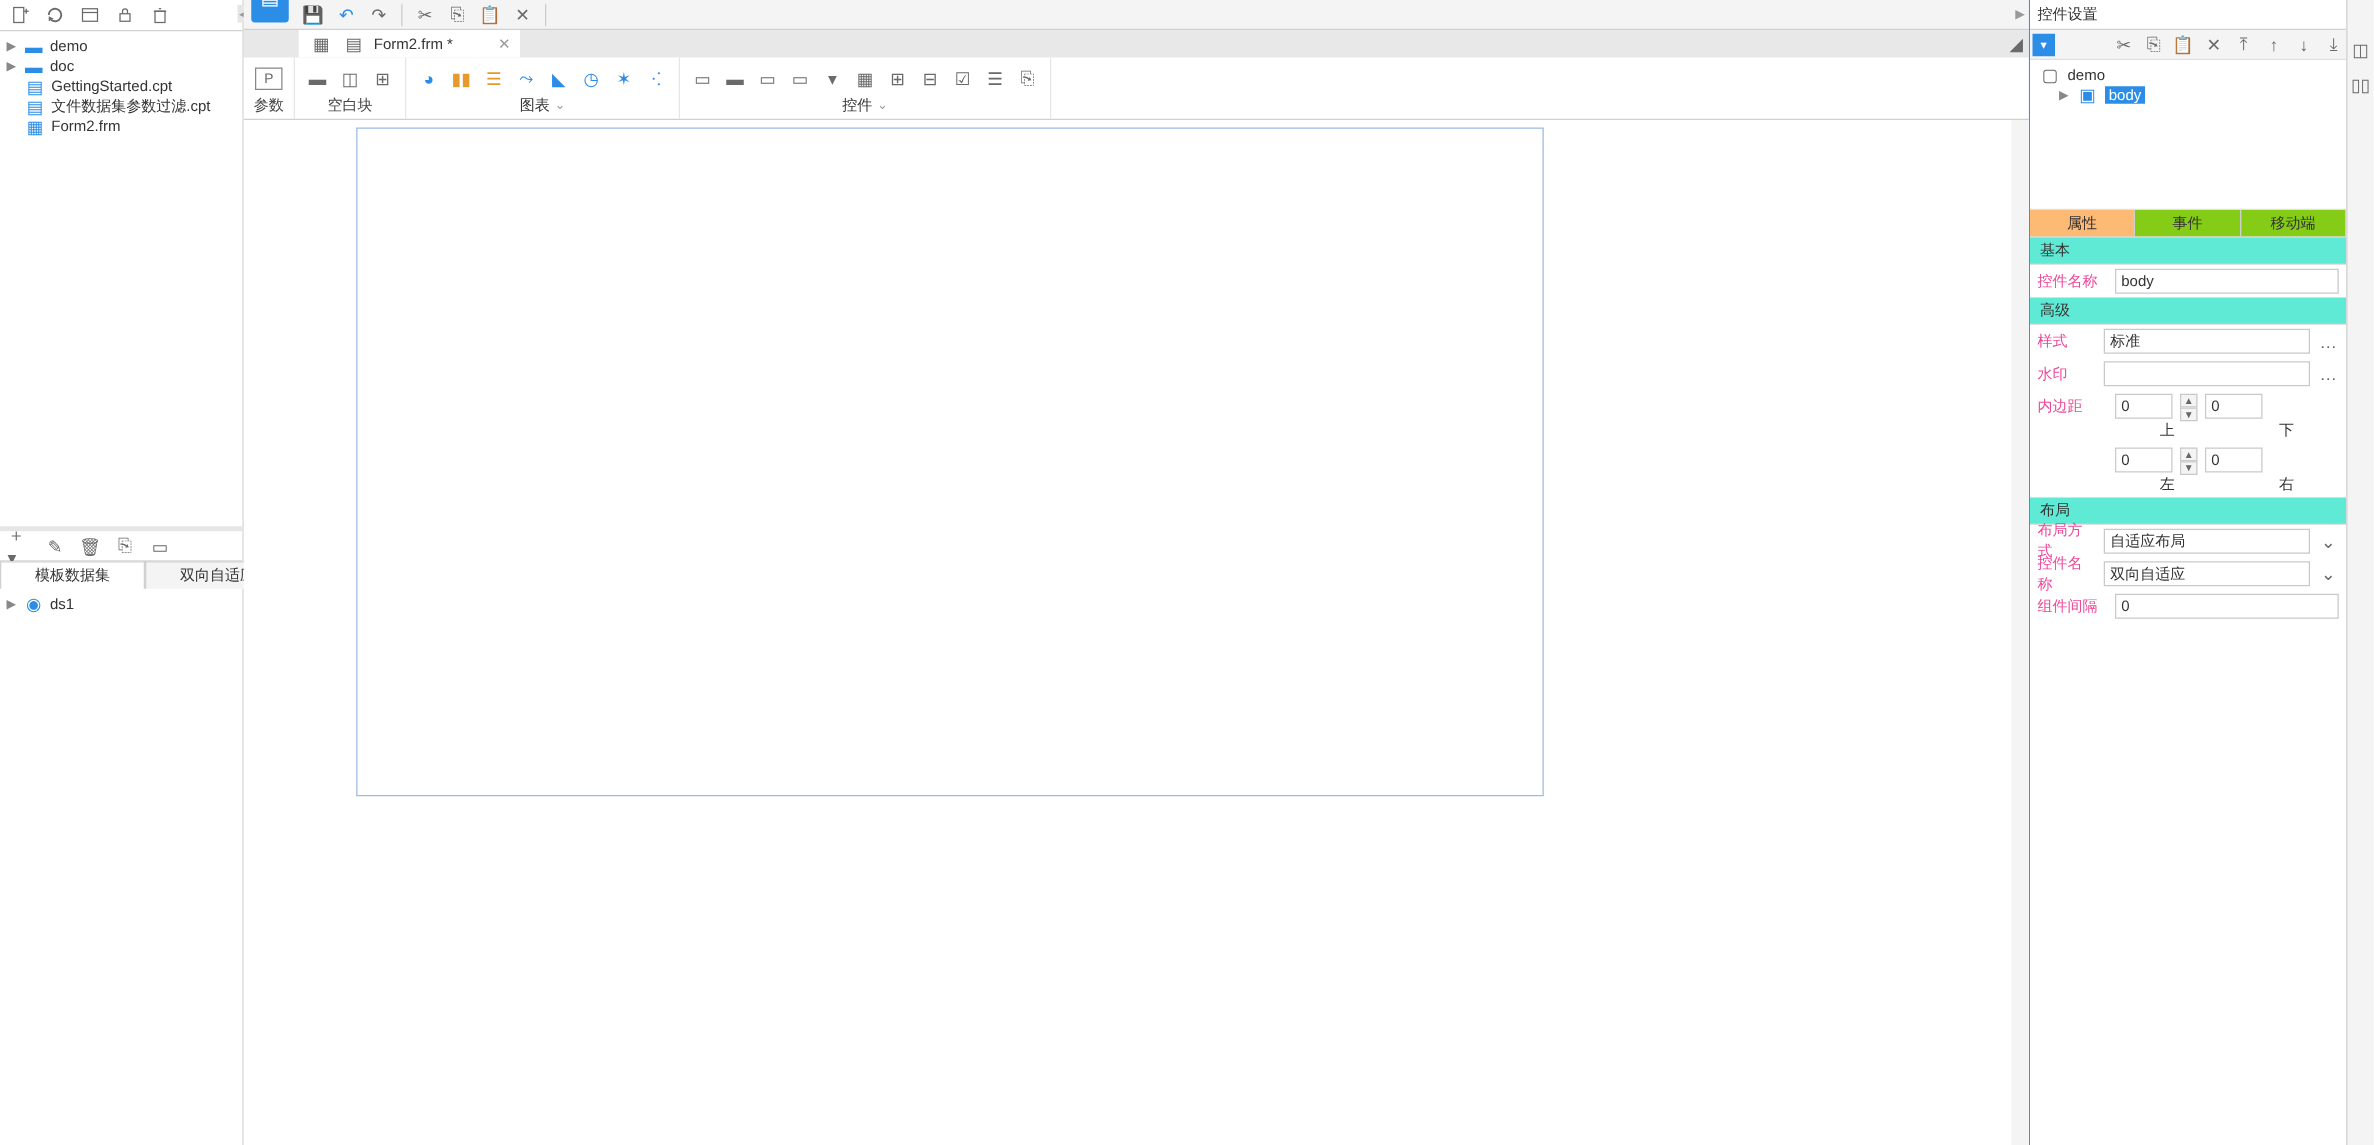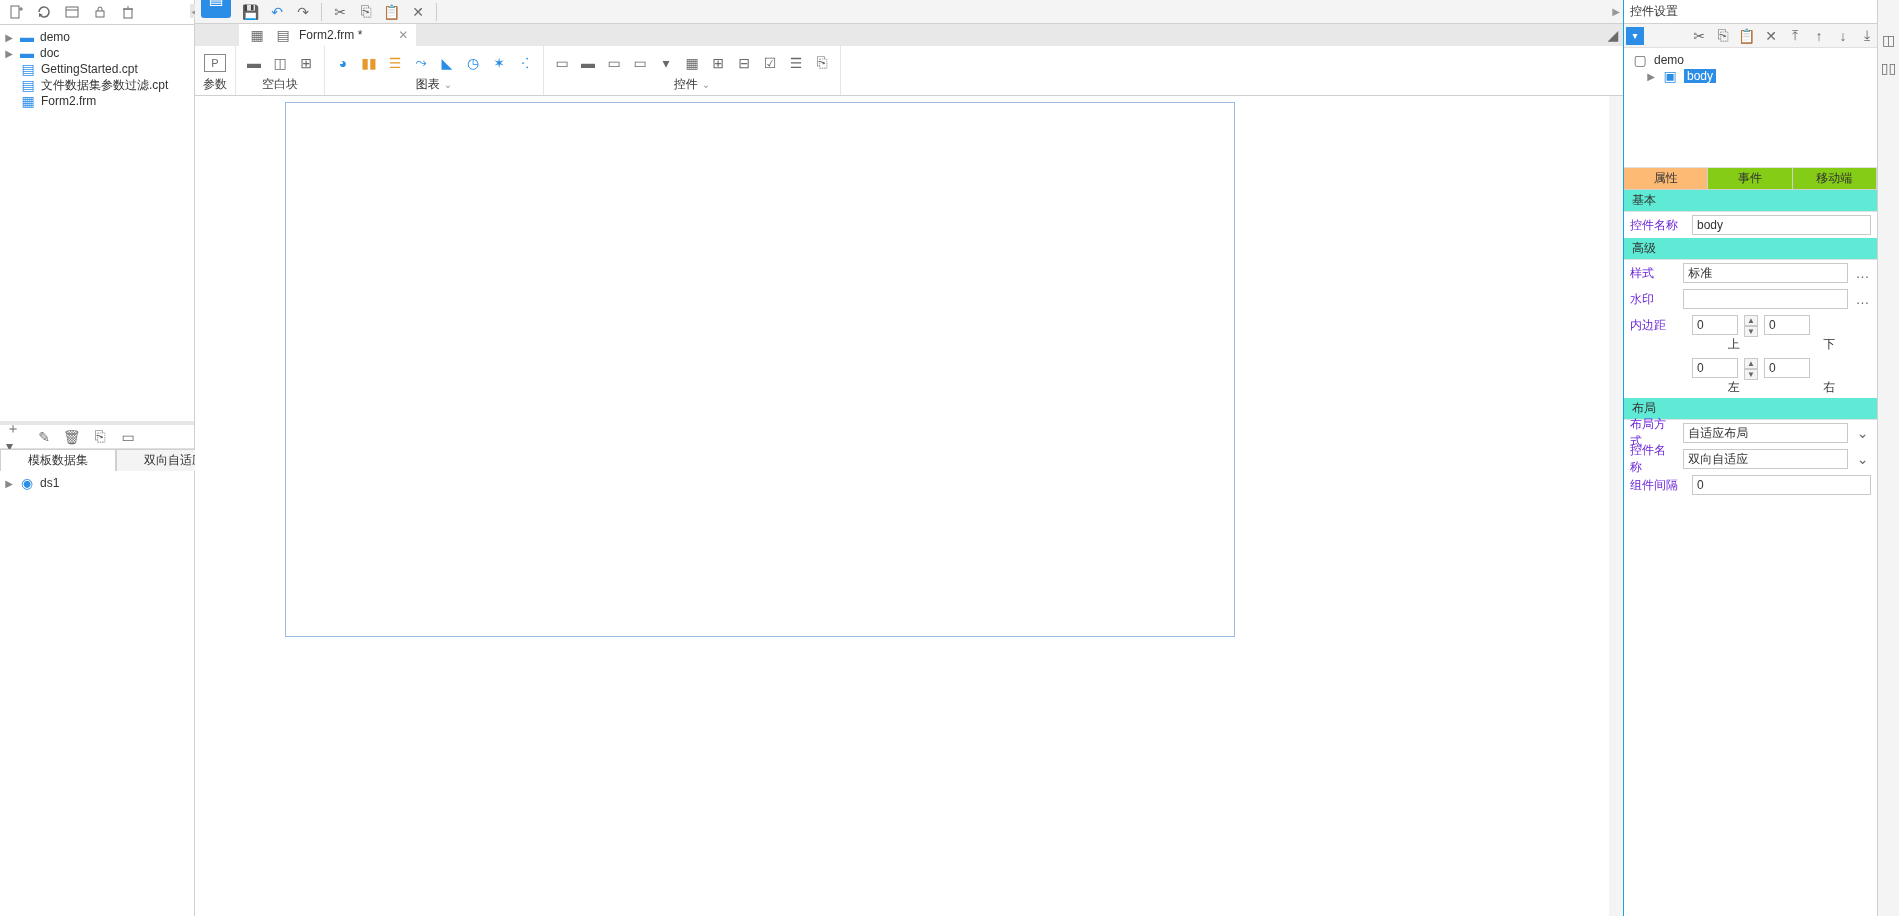--- a/index.html
+++ b/index.html
@@ -46,21 +46,21 @@
 .blue-sq{width:18px;height:18px;background:#2b8de6;display:flex;align-items:center;justify-content:center}
 .blue-sq span{color:#fff;font-size:10px}
 #r-outline{height:120px;padding:4px 6px;border-bottom:1px solid #e0e0e0}
 .out-item{display:flex;align-items:center;gap:4px;height:16px;font-family:monospace}
 .out-sel{background:#2b8de6;color:#fff;padding:0 3px}
 #r-tabs{height:22px;display:flex;border-bottom:1px solid #d0d0d0}
 .rtab{flex:1;display:flex;align-items:center;justify-content:center;background:#84cc16;border-right:1px solid #d0d0d0}
 .rtab.active{background:#fdba74}
 .sec-hdr{height:22px;background:#5eead4;display:flex;align-items:center;padding-left:8px;border-bottom:1px solid #e0e0e0}
 .prop-row{display:flex;align-items:center;height:26px;padding:0 6px;gap:6px}
-.prop-lbl{width:56px;color:#6d28d9}
+.prop-lbl{width:56px;color:#ec4899}
 .prop-in{flex:1;height:20px;border:1px solid #c9c9c9;padding:0 4px;font-size:12px;background:#fff}
 .half{display:flex;gap:6px;align-items:center}
 .half .prop-in{width:46px}
 .spin{width:14px;height:20px;display:flex;flex-direction:column}
 .spin span{flex:1;border:1px solid #c9c9c9;display:flex;align-items:center;justify-content:center;font-size:8px;color:#666;background:#f4f4f4}
 .sublbl{display:flex;justify-content:space-around;font-size:11px;color:#555;margin-top:-2px;margin-bottom:2px}
 svg{width:16px;height:16px}
 </style>
 </head>
 <body>

